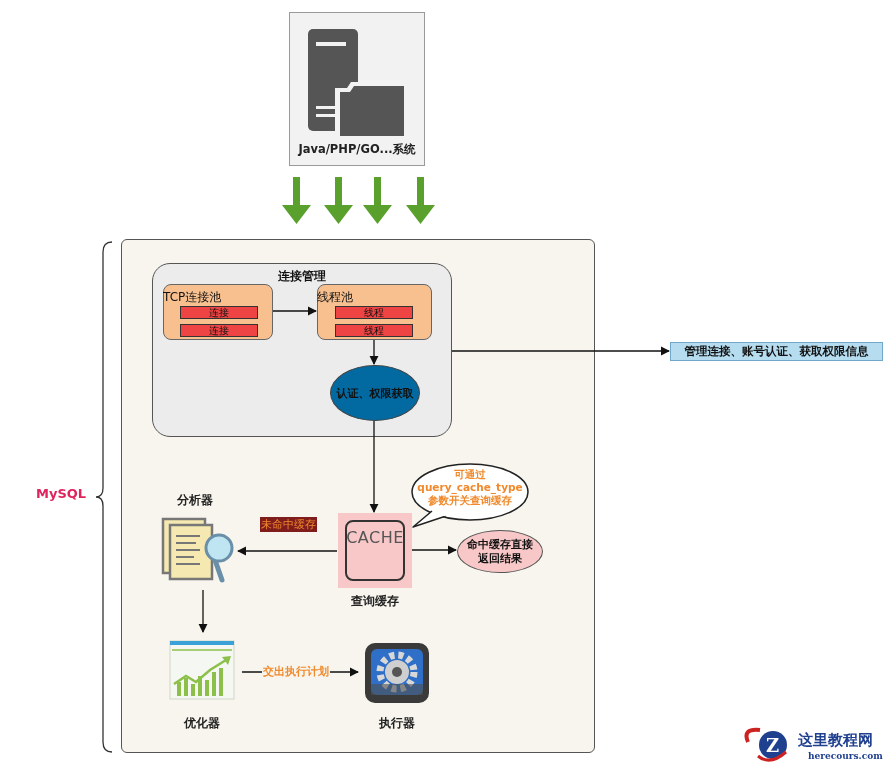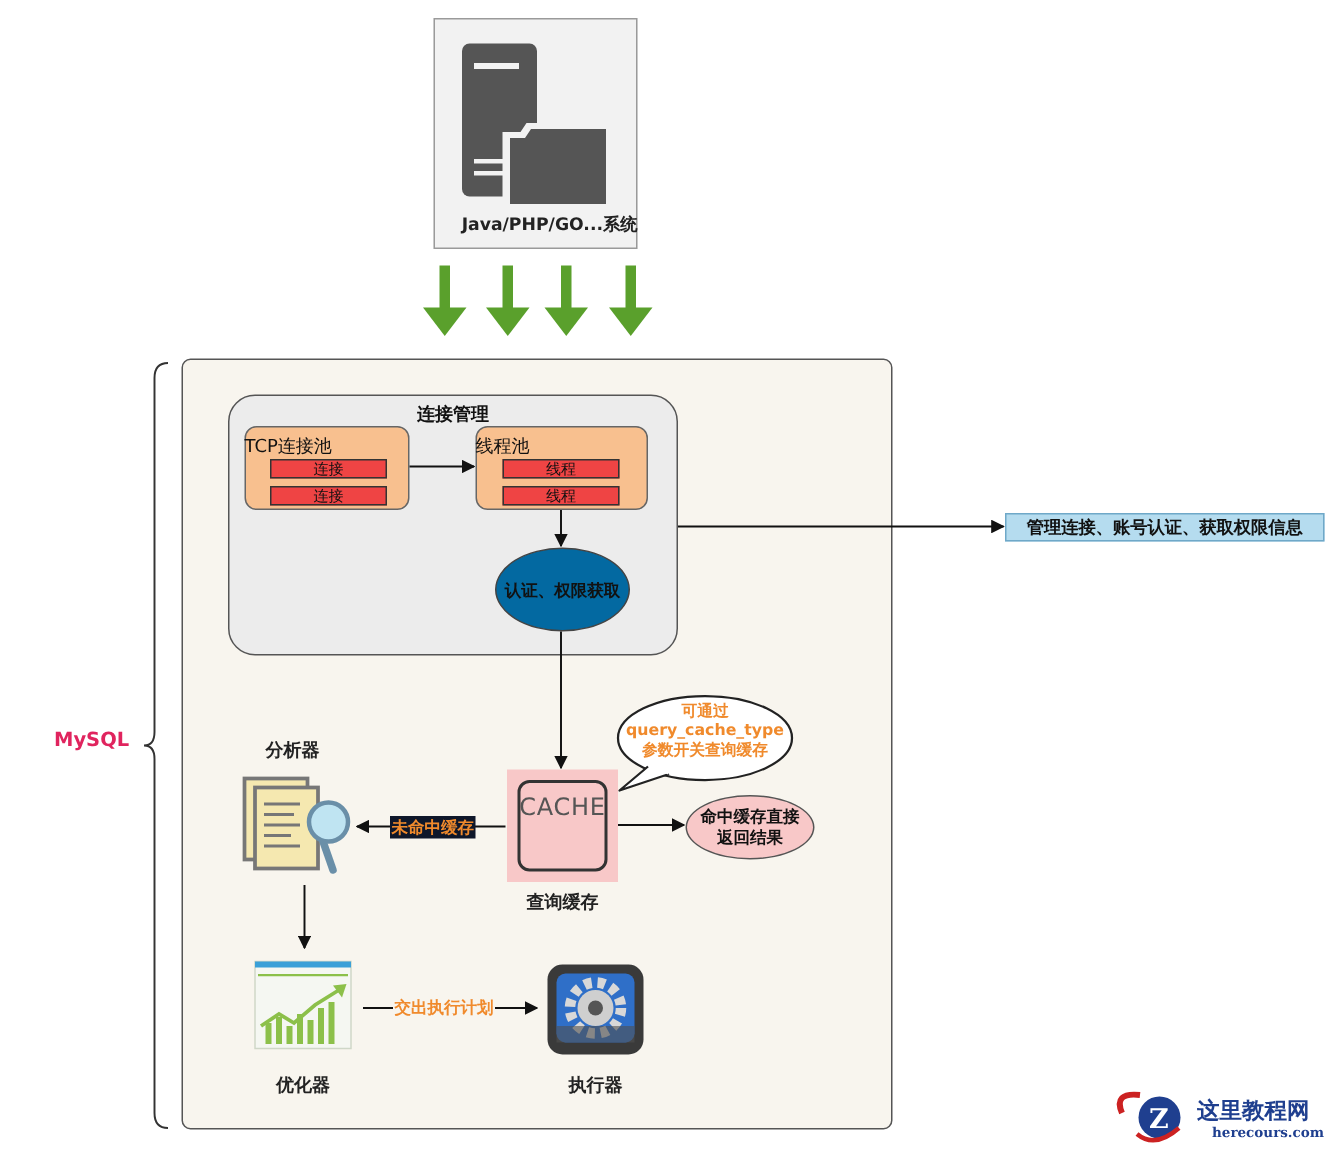--- a/index.html
+++ b/index.html
@@ -3,21 +3,21 @@
 <meta charset="utf-8">
 <style>
   html, body { margin: 0; padding: 0; }
   body { width: 890px; height: 769px; background: #ffffff; position: relative; overflow: hidden;
          font-family: "DejaVu Sans", "Liberation Sans", sans-serif; }
   .abs { position: absolute; }
   .center { display: flex; align-items: center; justify-content: center; text-align: center; }
 
   
   #client-box { left: 289px; top: 12px; width: 136px; height: 154px; background: #f2f2f2; border: 1px solid #9a9a9a; box-sizing: border-box; }
-  #client-label { left: 289px; top: 142px; width: 136px; font-size: 11.5px; color: #222; text-align: right; font-weight: bold; }
+  #client-label { left: 289px; top: 142px; width: 136px; font-size: 11.5px; color: #222; text-align: center; font-weight: bold; }
 
   
   #mysql-box { left: 121px; top: 239px; width: 474px; height: 514px; background: #f8f5ee; border: 1.5px solid #555; border-radius: 6px; box-sizing: border-box; }
   #mysql-label { left: 36px; top: 486px; font-size: 13px; color: #e0245e; font-weight: bold; }
 
   
   #conn-box { left: 152px; top: 263px; width: 300px; height: 174px; background: #ececec; border: 1.5px solid #555; border-radius: 18px; box-sizing: border-box; }
   #conn-title { left: 152px; top: 268px; width: 300px; text-align: center; font-size: 12px; font-weight: bold; color: #111; }
 
   .pool { background: #f8c08f; border: 1.5px solid #666; border-radius: 8px; box-sizing: border-box; }
@@ -32,21 +32,21 @@
   
   #cache-outer { left: 338px; top: 513px; width: 74px; height: 75px; background: #f8c8c8; }
   #cache-inner { left: 345px; top: 520px; width: 60px; height: 61px; border: 2px solid #333; border-radius: 8px; box-sizing: border-box; }
   #cache-text { left: 345px; top: 528px; width: 60px; text-align: center; font-size: 16px; color: #555; letter-spacing: 0.5px; }
   #cache-label { left: 330px; top: 593px; width: 90px; text-align: center; font-size: 12px; font-weight: bold; color: #222; }
 
   #bubble-text { left: 410px; top: 468px; width: 120px; text-align: center; font-size: 10.5px; font-weight: bold; color: #f08a2c; line-height: 13px; }
 
   #hit-ellipse { left: 457px; top: 530px; width: 86px; height: 43px; background: #f8c8c8; border: 1.5px solid #555; border-radius: 50%; box-sizing: border-box; font-size: 11px; font-weight: bold; color: #111; line-height: 14px; }
 
-  #miss-label { left: 260px; top: 544px; font-size: 11px; font-weight: bold; color: #f08a2c; background: #0f172a; padding: 0 1px; }
+  #miss-label { left: 260px; top: 517px; font-size: 11px; font-weight: normal; color: #f08a2c; background: #7f1d1d; padding: 0 1px; }
   #plan-label { left: 262px; top: 664px; font-size: 11px; font-weight: bold; color: #f08a2c; background: #f8f5ee; padding: 0 1px; }
 
   .comp-label { font-size: 12px; font-weight: bold; color: #222; text-align: center; width: 80px; }
 
   
   #wm-title { left: 798px; top: 731px; font-family: "DejaVu Serif", "Liberation Serif", serif; font-size: 15px; font-weight: bold; color: #1f3f8f; }
   #wm-url { left: 808px; top: 751px; font-family: "DejaVu Serif", "Liberation Serif", serif; font-size: 9px; color: #1f3f8f; font-weight: bold; }
 
   svg.layer { position: absolute; left: 0; top: 0; }
 </style>

